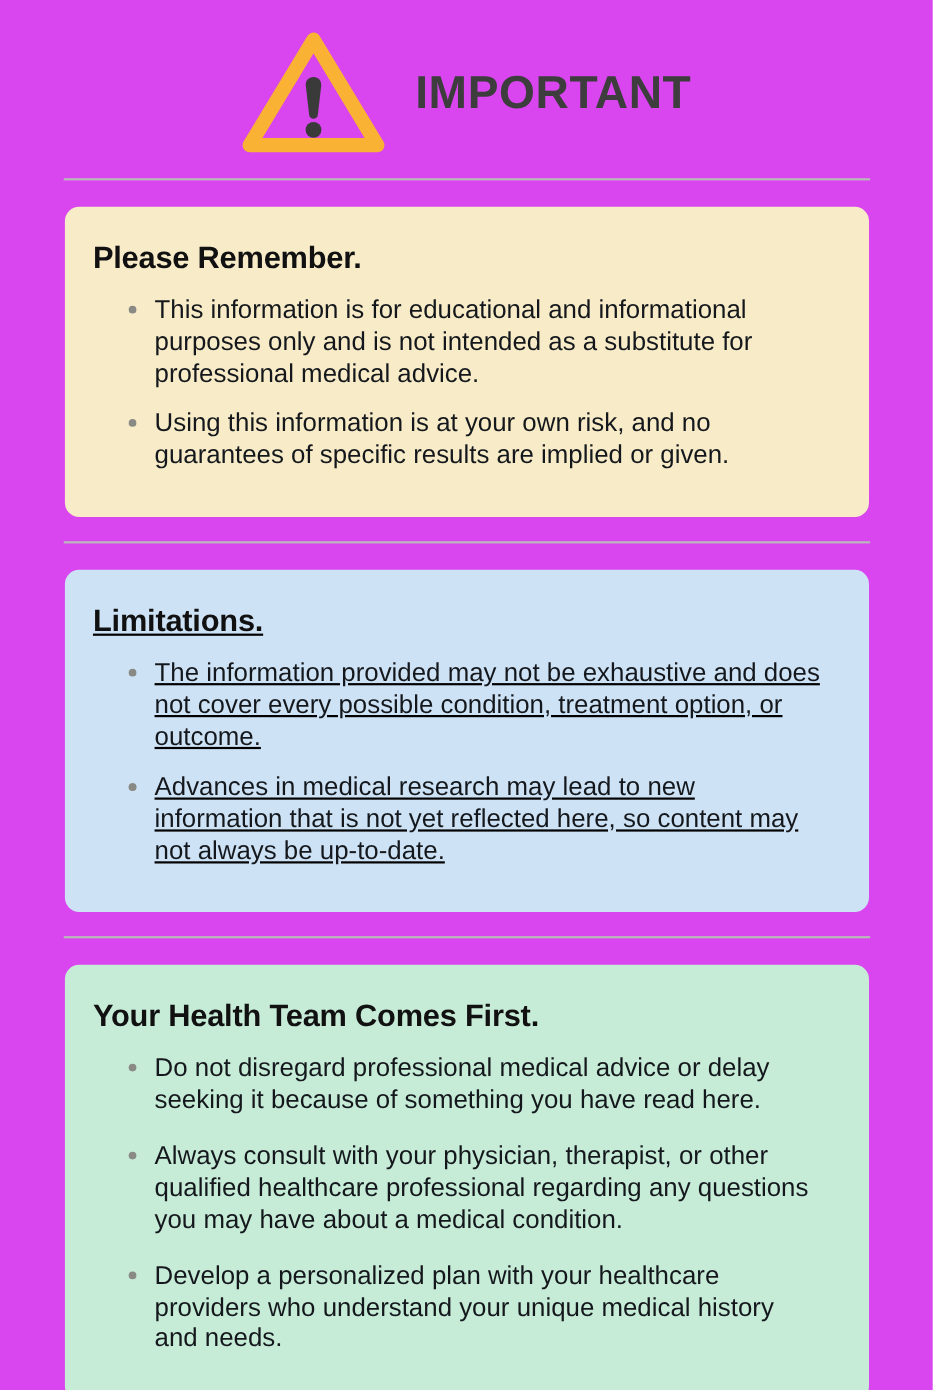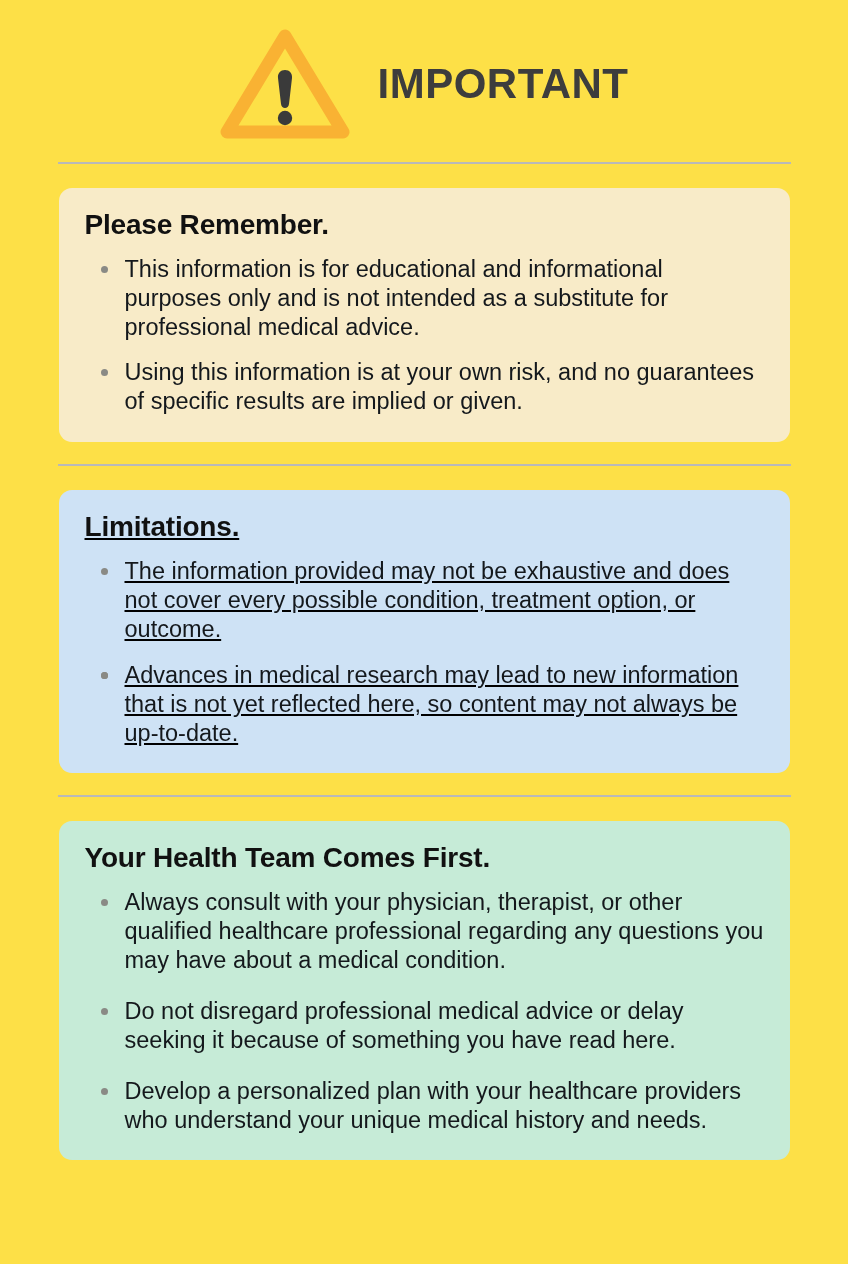--- a/index.html
+++ b/index.html
@@ -12,21 +12,21 @@
     background: #ffffff;
     font-family: "Liberation Sans", sans-serif;
     overflow: hidden;
   }
 
   .page {
     width: 848px;
     height: 1264px;
     box-sizing: border-box;
     position: relative;
-    background: #fde047;
+    background: #d946ef;
   }
 
   
   .header {
     display: flex;
     align-items: center;
     justify-content: center;
     gap: 26px;
     padding-top: 26px;
     padding-bottom: 8px;
@@ -61,21 +61,21 @@
 
   
   .card-wrap {
     padding: 0;
     margin: 0 auto;
     width: 731px;
   }
 
   .card {
     border-radius: 13px;
-    padding: 22px 26px 26px 26px;
+    padding: 32px 26px 26px 26px;
     box-sizing: border-box;
     width: 731px;
   }
   .card.cream { background: #f8ebc8; }
   .card.blue  { background: #cee2f5; text-decoration: underline; }
   .card.green { background: #c6ebd7; }
 
   .gap-a { height: 24px; }
   .gap-b { height: 22px; }
 
@@ -84,21 +84,21 @@
     font-weight: bold;
     font-size: 28px;
     line-height: 1.1;
     color: #111111;
     margin: 0 0 14px 0;
     letter-spacing: -0.2px;
   }
 
   ul.bullets {
     list-style: none;
-    margin: 0;
+    margin: 16px;
     padding: 0 0 0 14px;
   }
 
   ul.bullets li {
     position: relative;
     padding-left: 26px;
     margin-bottom: 17px;
     font-size: 23.5px;
     line-height: 1.23;
     color: #14181c;
@@ -180,27 +180,27 @@
   <div class="gap-b"></div>
   <div class="divider"></div>
   <div class="gap-a"></div>
 
   <div class="card-wrap">
     <div class="card green">
       <div class="card-heading">Your Health Team Comes First.</div>
       <ul class="bullets">
         <li>
           <span class="dot"></span>
+          <span>Do not disregard professional medical advice or delay seeking it because of something you have read here.</span>
+        </li>
+        <li>
+          <span class="dot"></span>
           <span>Always consult with your physician, therapist, or other qualified healthcare professional regarding any questions you may have about a medical condition.</span>
         </li>
         <li>
           <span class="dot"></span>
-          <span>Do not disregard professional medical advice or delay seeking it because of something you have read here.</span>
-        </li>
-        <li>
-          <span class="dot"></span>
           <span>Develop a personalized plan with your healthcare providers who understand your unique medical history and needs.</span>
         </li>
       </ul>
     </div>
   </div>
 
 </div>
 
 </body></html>

